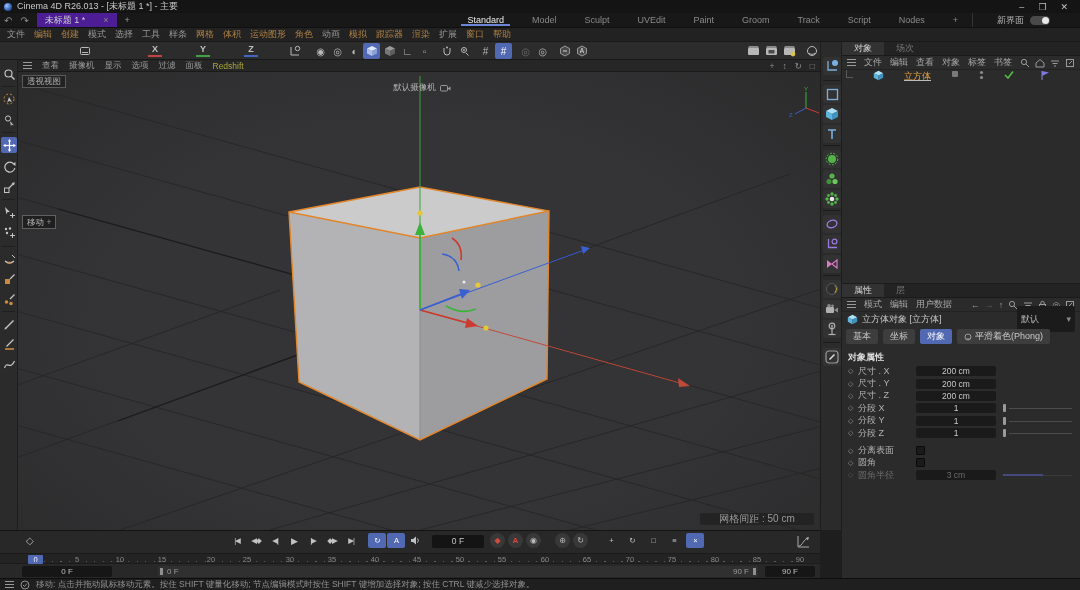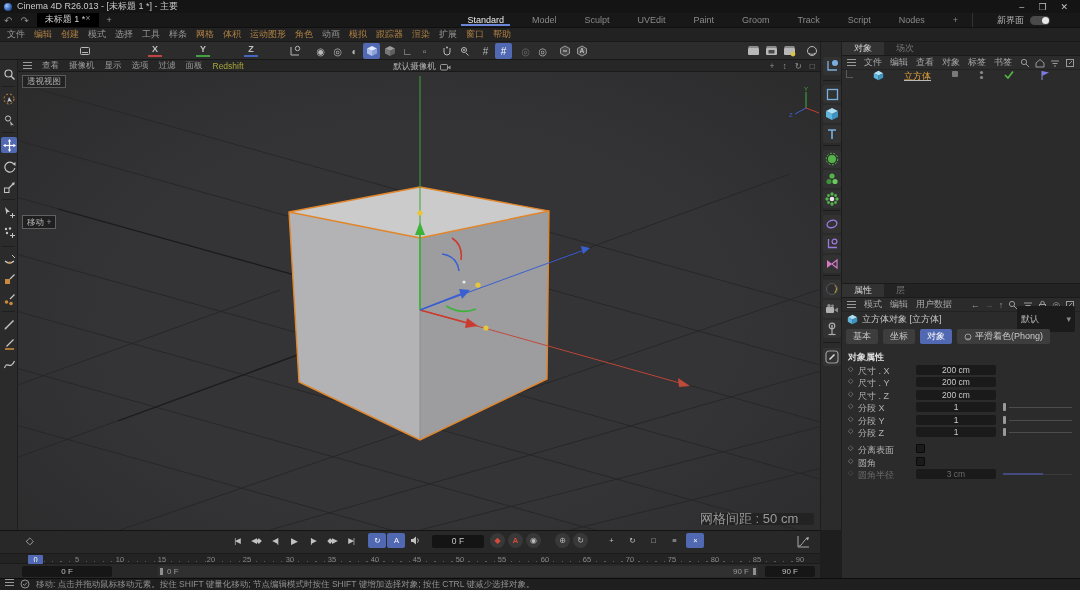--- a/index.html
+++ b/index.html
@@ -12,21 +12,21 @@
 
   
   #titlebar { left:0; top:0; width:1080px; height:13px; background:#141414; display:flex; align-items:center; padding:0 4px; }
   #titlebar .logo { width:8px; height:8px; border-radius:50%; background:radial-gradient(circle at 35% 35%, #9fc4ff, #2f5fb0 60%, #1a3a75); margin-right:5px; }
   #titlebar .t { color:#c9c9c9; font-size:9px; }
   #wincontrols { margin-left:auto; display:flex; gap:14px; padding-right:8px; color:#c0c0c0; font-size:9px; }
 
   
   #tabrow { left:0; top:13px; width:1080px; height:15px; background:#181818; display:flex; align-items:stretch; border-bottom:1px solid #101010; }
   #tabrow .undo { color:#8a8a8a; font-size:10px; padding:0 4px; display:flex; align-items:center; }
-  #doctab { background:#000000; display:flex; gap:0; padding:0 8px; color:#cfcfcf; margin-left:4px; }
+  #doctab { background:#4c1d95; display:flex; align-items:center; gap:18px; padding:0 8px; color:#cfcfcf; margin-left:4px; }
   #doctab .x { color:#8a8a8a; }
   #addtab { display:flex; align-items:center; padding:0 8px; color:#9a9a9a; }
   #wstabs { margin-left:auto; display:flex; align-items:stretch; gap:0; padding-right:6px; }
   #wstabs .ws { color:#8a8a8a; display:flex; align-items:center; padding:0 14px; position:relative; }
   #wstabs .ws.active { color:#ececec; }
   #wstabs .ws.active::after { content:""; position:absolute; left:8px; right:8px; bottom:1px; height:2px; background:#6b86d6; }
   #newui { display:flex; align-items:center; gap:6px; color:#b5b5b5; padding:0 24px; border-left:1px solid #333; }
   .toggle { width:20px; height:9px; border-radius:5px; background:#4a4a4a; position:relative; }
   .toggle::after { content:""; position:absolute; right:1px; top:1px; width:7px; height:7px; border-radius:50%; background:#e8e8e8; }
 
@@ -48,23 +48,23 @@
   #leftcol .li.blue { background:#5168b2; }
   #leftcol .sep { position:absolute; left:2px; width:13px; height:1px; background:#1f1f1f; }
 
   
   #vpmenu { left:18px; top:60px; width:802px; height:12px; background:#262626; display:flex; align-items:center; gap:10px; padding:0 5px; border-bottom:1px solid #1a1a1a; }
   #vpmenu .m { color:#9a9a9a; font-size:8.5px; }
   #vpmenu .rs { color:#a7a73e; }
   #vpmenu .ricons { margin-left:auto; display:flex; gap:8px; color:#8f8f8f; font-size:8.5px; }
   #vpcanvas { left:18px; top:72px; width:802px; height:458px; background:radial-gradient(ellipse at 50% 55%, #343436 55%, #2b2b2c 100%); overflow:hidden; }
   #vplabel { left:22px; top:75px; border:1px solid #5a5a5a; background:#222; color:#ababab; padding:0 4px; line-height:11px; font-size:8.5px; }
-  #camlabel { left:352px; top:61px; width:140px; text-align:center; color:#b5b5b5; font-size:8.5px; }
+  #camlabel { left:352px; top:82px; width:140px; text-align:center; color:#b5b5b5; font-size:8.5px; }
   #movetip { left:22px; top:215px; border:1px solid #606060; background:#1f1f1f; color:#bbbbbb; padding:0 4px; line-height:12px; font-size:8.5px; }
-  #gridlabel { left:700px; top:513px; width:114px; background:#232323; color:#9a9a9a; line-height:12px; font-size:13px; border-radius:2px; }
+  #gridlabel { left:700px; top:513px; width:114px; text-align:center; background:#232323; color:#9a9a9a; line-height:12px; font-size:10px; border-radius:2px; }
 
   
   #rightcol { left:820px; top:42px; width:22px; height:488px; background:#2b2b2b; border-left:1px solid #1d1d1d; border-right:1px solid #1d1d1d; }
   #rightcol .ri { position:absolute; left:2px; width:18px; height:18px; display:flex; align-items:center; justify-content:center; border-radius:2px; background:#323232; }
   #rightcol .sep { position:absolute; left:2px; width:17px; height:1px; background:#1c1c1c; }
 
   
   #ompanel { left:842px; top:42px; width:238px; height:241px; background:#2b2b2b; }
   #ampanel { left:842px; top:283px; width:238px; height:295px; background:#2b2b2b; border-top:1px solid #1b1b1b; }
   .ptabs { height:14px; background:#232323; display:flex; align-items:stretch; border-bottom:1px solid #1a1a1a; }
@@ -74,21 +74,21 @@
   .pmenu .ric { margin-left:auto; display:flex; gap:5px; align-items:center; color:#9a9a9a; }
   #objrow { height:14px; display:flex; align-items:flex-start; padding-left:4px; gap:20px;text-decoration:underline; }
   #objrow .tree { width:7px; height:8px; border-left:1px solid #5a5a5a; border-bottom:1px solid #5a5a5a; margin-bottom:5px; }
   #objname { color:#e7a43c; }
   .chiprow { display:flex; gap:5px; padding:3px 4px; align-items:center; }
   .chip { background:#3d3d3d; border-radius:2px; padding:1px 7px; color:#c9c9c9; display:flex; align-items:center; gap:3px; }
   .chip.active { background:#5168b2; color:#fff; }
   #amtitle { height:14px; display:flex; align-items:center; gap:4px; padding:0 5px; color:#c8c8c8; }
   #preset { margin-left:auto; width:58px; height:26px; background:#1b1b1b; border-radius:2px; display:flex; align-items:center; justify-content:space-between; padding:0 4px; color:#bbb; }
   #attrsec { padding:4px 6px 1px; color:#dddddd; font-weight:bold; font-size:9px; }
-  .arow { height:12.4px; display:flex; align-items:flex-start; padding-left:6px; }
+  .arow { height:12.4px; display:flex; align-items:center; padding-left:6px; }
   .arow .dia { width:10px; color:#8a8a8a; font-size:7px; }
   .arow .lbl { width:58px; color:#b2b2b2; }
   .arow .inp { width:80px; height:10px; background:#1a1a1a; border-radius:2px; text-align:center; line-height:10px; color:#c8c8c8; font-size:8.5px; }
   .arow .sld { flex:1; height:10px; position:relative; margin:0 8px 0 7px; }
   .arow .sld .hnd { position:absolute; left:0; top:1px; width:3px; height:8px; background:#9a9a9a; border-radius:1px; }
   .arow .sld .trk { position:absolute; left:6px; right:0; top:5px; height:1px; background:#4c4c4c; }
   .arow .cb { width:9px; height:9px; background:#1a1a1a; border:1px solid #0a0a0a; border-radius:1px; }
   .arow.dis .lbl { color:#6a6a6a; }
   .arow.dis .inp { color:#6a6a6a; }
   .arow.dis .dia { color:#555; }
@@ -108,21 +108,21 @@
   #rangerow { position:absolute; left:0; top:34px; width:820px; height:13px; }
   #rangein { position:absolute; left:22px; top:1px; width:90px; height:11px; background:#161616; border-radius:2px; text-align:center; line-height:11px; color:#c0c0c0; font-size:8px; }
   #rangetrack { position:absolute; left:158px; top:1px; width:600px; height:11px; background:#303030; border-radius:2px; }
   #rangetrack .g1 { position:absolute; left:2px; top:2px; width:3px; height:7px; background:#8f8f8f; }
   #rangetrack .g2 { position:absolute; right:2px; top:2px; width:3px; height:7px; background:#8f8f8f; }
   #rangetrack .l1 { position:absolute; left:9px; top:0; line-height:11px; color:#9a9a9a; font-size:8px; }
   #rangetrack .l2 { position:absolute; right:9px; top:0; line-height:11px; color:#9a9a9a; font-size:8px; }
   #endbox { position:absolute; left:765px; top:1px; width:50px; height:11px; background:#161616; border-radius:2px; text-align:center; line-height:11px; color:#c0c0c0; font-size:8px; }
 
   
-  #statusbar { left:0; top:578px; width:1080px; height:12px; background:#1f1f1f; border-top:1px solid #0d0d0d; display:flex; align-items:flex-start; gap:6px; padding:0 5px; color:#8f8f8f; font-size:8.5px; }
+  #statusbar { left:0; top:578px; width:1080px; height:12px; background:#1f1f1f; border-top:1px solid #0d0d0d; display:flex; align-items:center; gap:6px; padding:0 5px; color:#8f8f8f; font-size:8.5px; }
 
   
   #rpfill { left:842px; top:530px; width:238px; height:48px; background:#2b2b2b; }
   svg { display:block; }
 </style>
 </head>
 <body>
 
 <div id="titlebar" class="abs">
   <span class="logo"></span>

